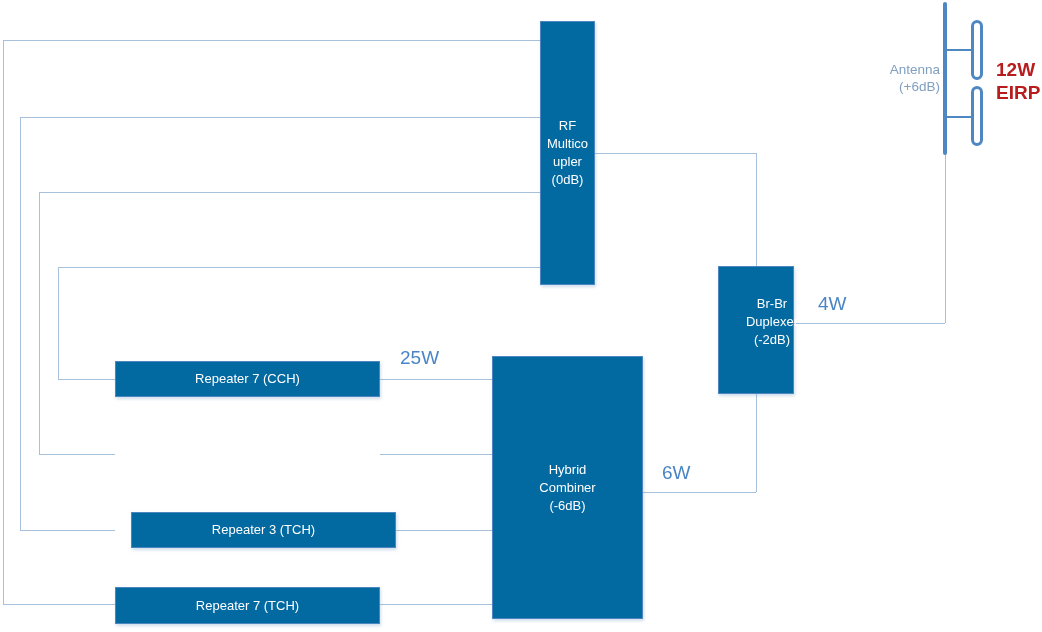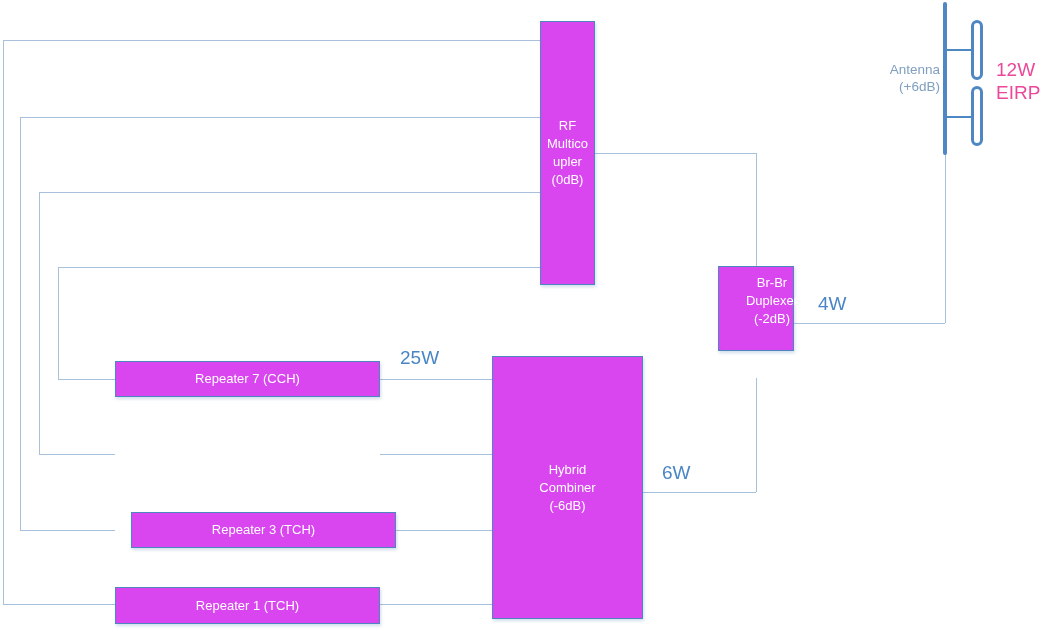--- a/index.html
+++ b/index.html
@@ -6,21 +6,21 @@
   .canvas{
     position:relative;width:1042px;height:632px;background:#ffffff;overflow:hidden;
     font-family:"Liberation Sans", sans-serif;
   }
   
   .hline,.vline{position:absolute;background:#a7c0dc;}
   .hline{height:1px;}
   .vline{width:1px;}
   
   .block{
-    position:absolute;background:#d946ef;border:1px solid #4e87c0;
+    position:absolute;background:#0369a1;border:1px solid #4e87c0;
     box-sizing:border-box;display:flex;flex-direction:column;
     align-items:center;justify-content:center;
     color:#ffffff;text-align:center;
     box-shadow:1px 2px 3px rgba(120,160,200,0.35);
   }
   .block .ln{font-size:13px;line-height:18px;white-space:nowrap;}
   .repeater{flex-direction:row;}
   .repeater .ln{font-size:13px;}
   
   .power{
@@ -32,22 +32,22 @@
   .stub{position:absolute;background:#4f87c3;height:2px;}
   .capsule{
     position:absolute;width:6px;height:54px;background:#ffffff;
     border:3px solid #4f87c3;border-radius:8px;
   }
   .ant-label{
     position:absolute;color:#7f9fc0;font-size:13.5px;line-height:17px;
     text-align:right;white-space:nowrap;
   }
   .eirp-label{
-    position:absolute;color:#ec4899;font-size:19px;line-height:23px;
-    text-align:left;white-space:nowrap;
+    position:absolute;color:#b91c1c;font-size:19px;line-height:23px;
+    text-align:left;white-space:nowrap;font-weight:bold;
   }
 </style>
 </head>
 <body>
 
 <div class="canvas">
 
   <div class="hline" style="left:3px;top:40px;width:537px;"></div>
   <div class="vline" style="left:3px;top:40px;height:564px;"></div>
   <div class="hline" style="left:3px;top:604px;width:112px;"></div>
@@ -78,40 +78,40 @@
   <div class="hline" style="left:794px;top:323px;width:151px;"></div>
   <div class="vline" style="left:945px;top:153px;height:170px;"></div>
 
   <div class="block" style="left:540px;top:21px;width:55px;height:264px;">
     <div class="ln">RF</div>
     <div class="ln">Multico</div>
     <div class="ln">upler</div>
     <div class="ln">(0dB)</div>
   </div>
 
-  <div class="block" style="left:718px;top:266px;width:76px;height:85px;padding-bottom:16px;padding-left:32px;">
+  <div class="block" style="left:718px;top:266px;width:76px;height:128px;padding-bottom:16px;padding-left:32px;">
     <div class="ln">Br-Br</div>
     <div class="ln">Duplexer</div>
     <div class="ln">(-2dB)</div>
   </div>
 
   <div class="block" style="left:492px;top:356px;width:151px;height:263px;">
     <div class="ln">Hybrid</div>
     <div class="ln">Combiner</div>
     <div class="ln">(-6dB)</div>
   </div>
 
   <div class="block repeater" style="left:115px;top:361px;width:265px;height:36px;">
     <div class="ln">Repeater 7 (CCH)</div>
   </div>
   <div class="block repeater" style="left:131px;top:512px;width:265px;height:36px;">
     <div class="ln">Repeater 3 (TCH)</div>
   </div>
   <div class="block repeater" style="left:115px;top:587px;width:265px;height:37px;">
-    <div class="ln">Repeater 1 (TCH)</div>
+    <div class="ln">Repeater 7 (TCH)</div>
   </div>
 
   <div class="power" style="left:400px;top:347px;">25W</div>
   <div class="power" style="left:662px;top:462px;">6W</div>
   <div class="power" style="left:818px;top:293px;">4W</div>
 
   <div class="eirp-label" style="left:996px;top:58px;">
     <div>12W</div>
     <div>EIRP</div>
   </div>

